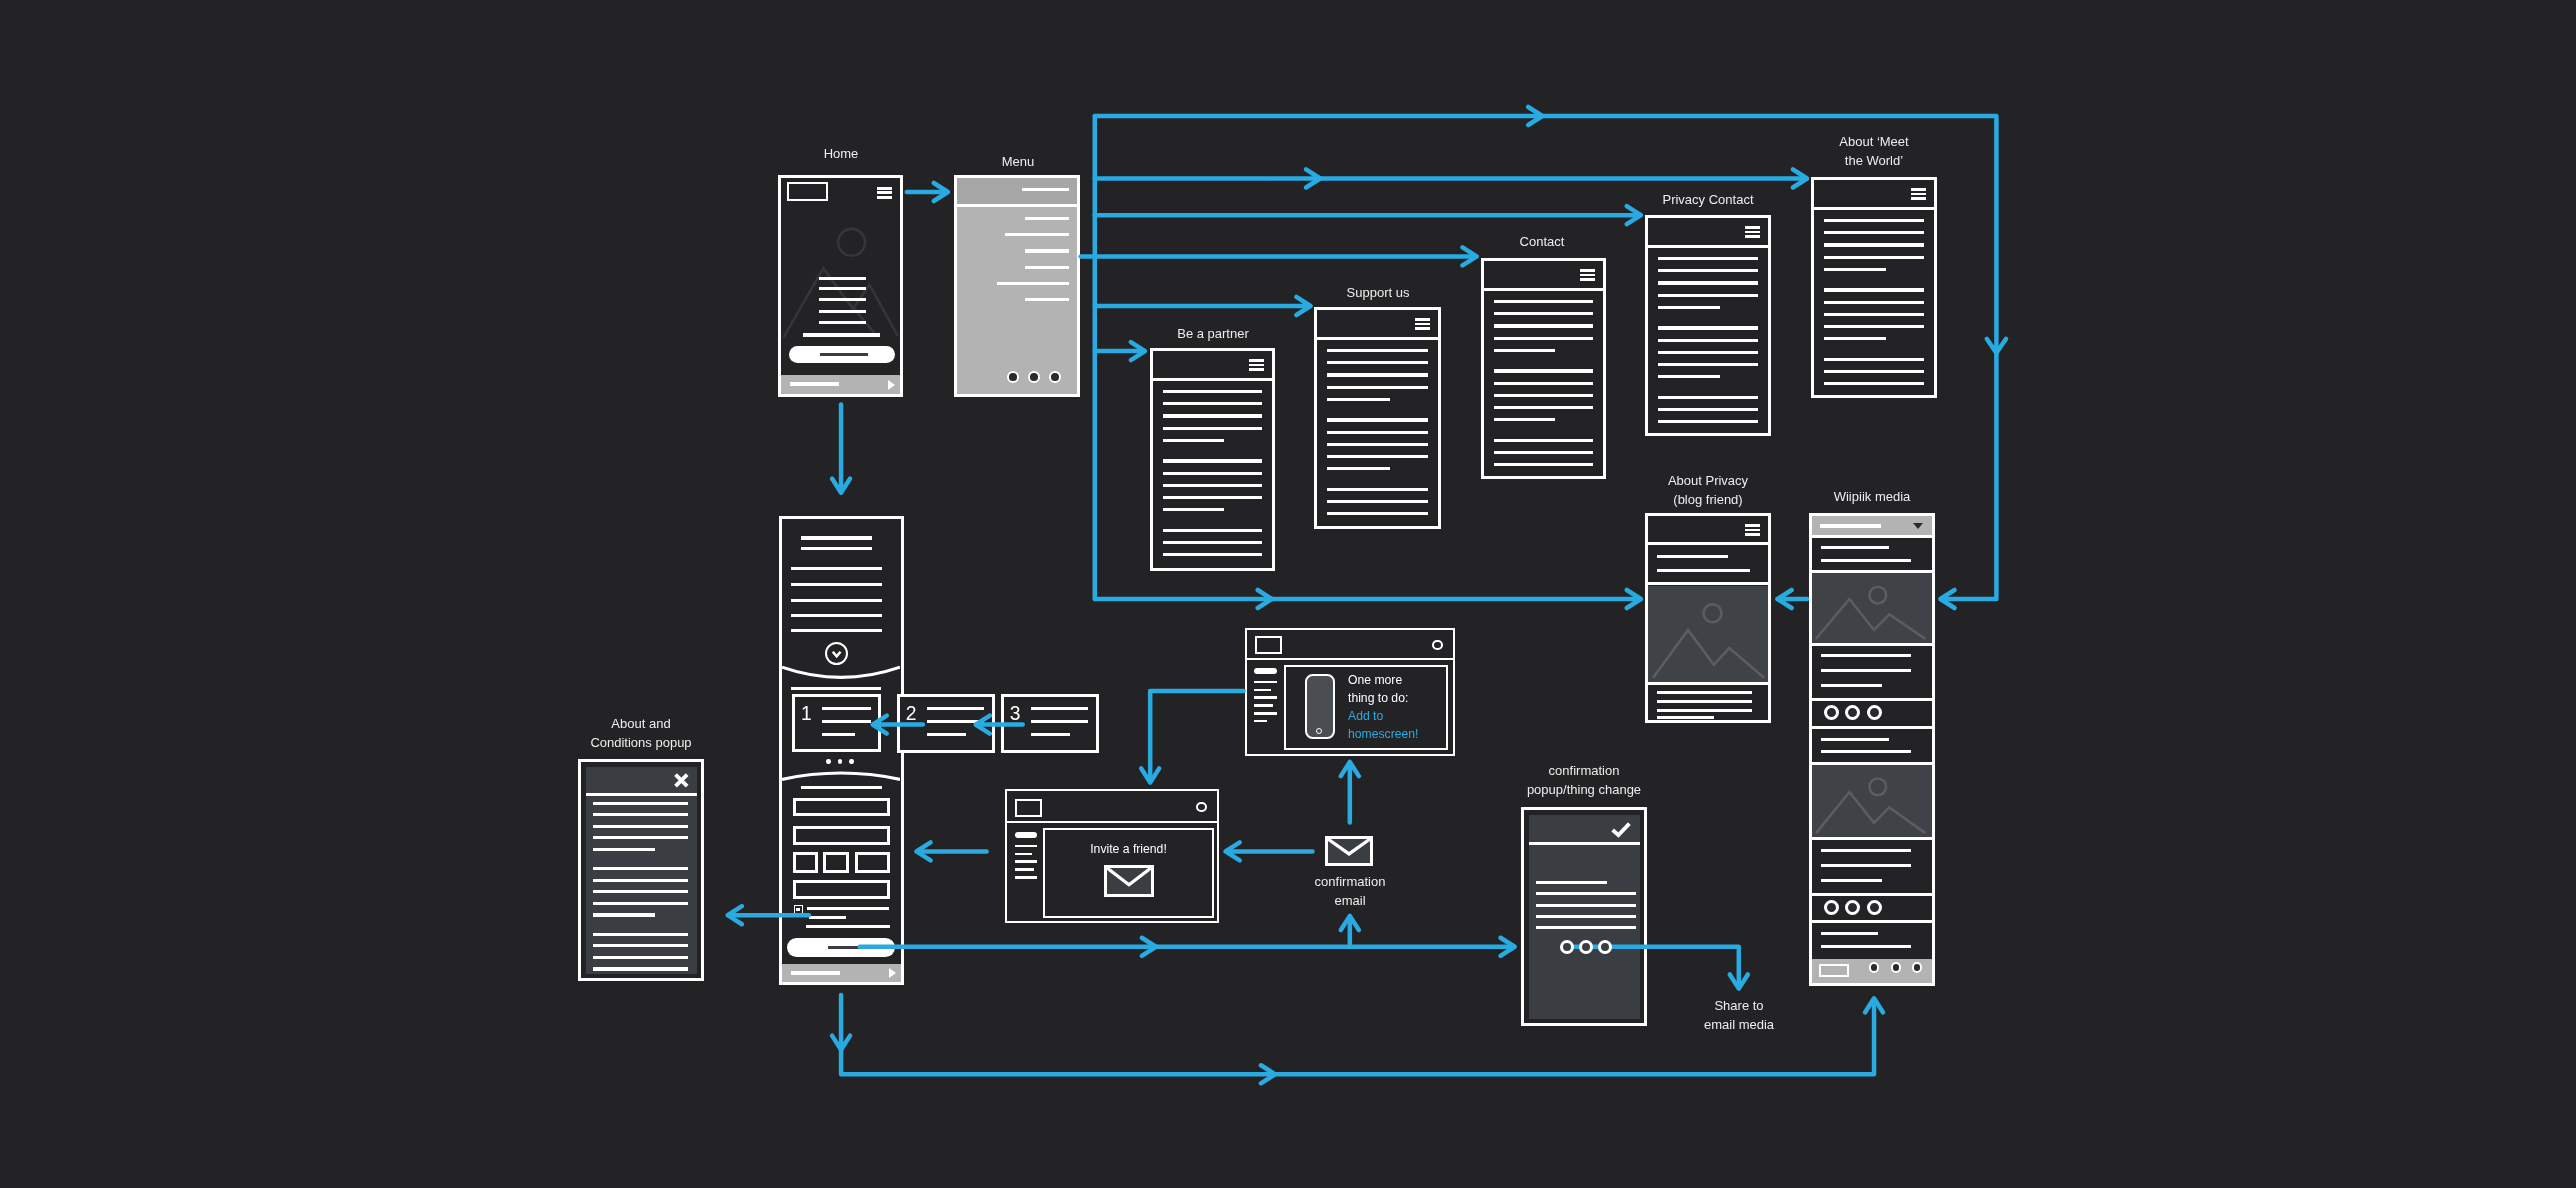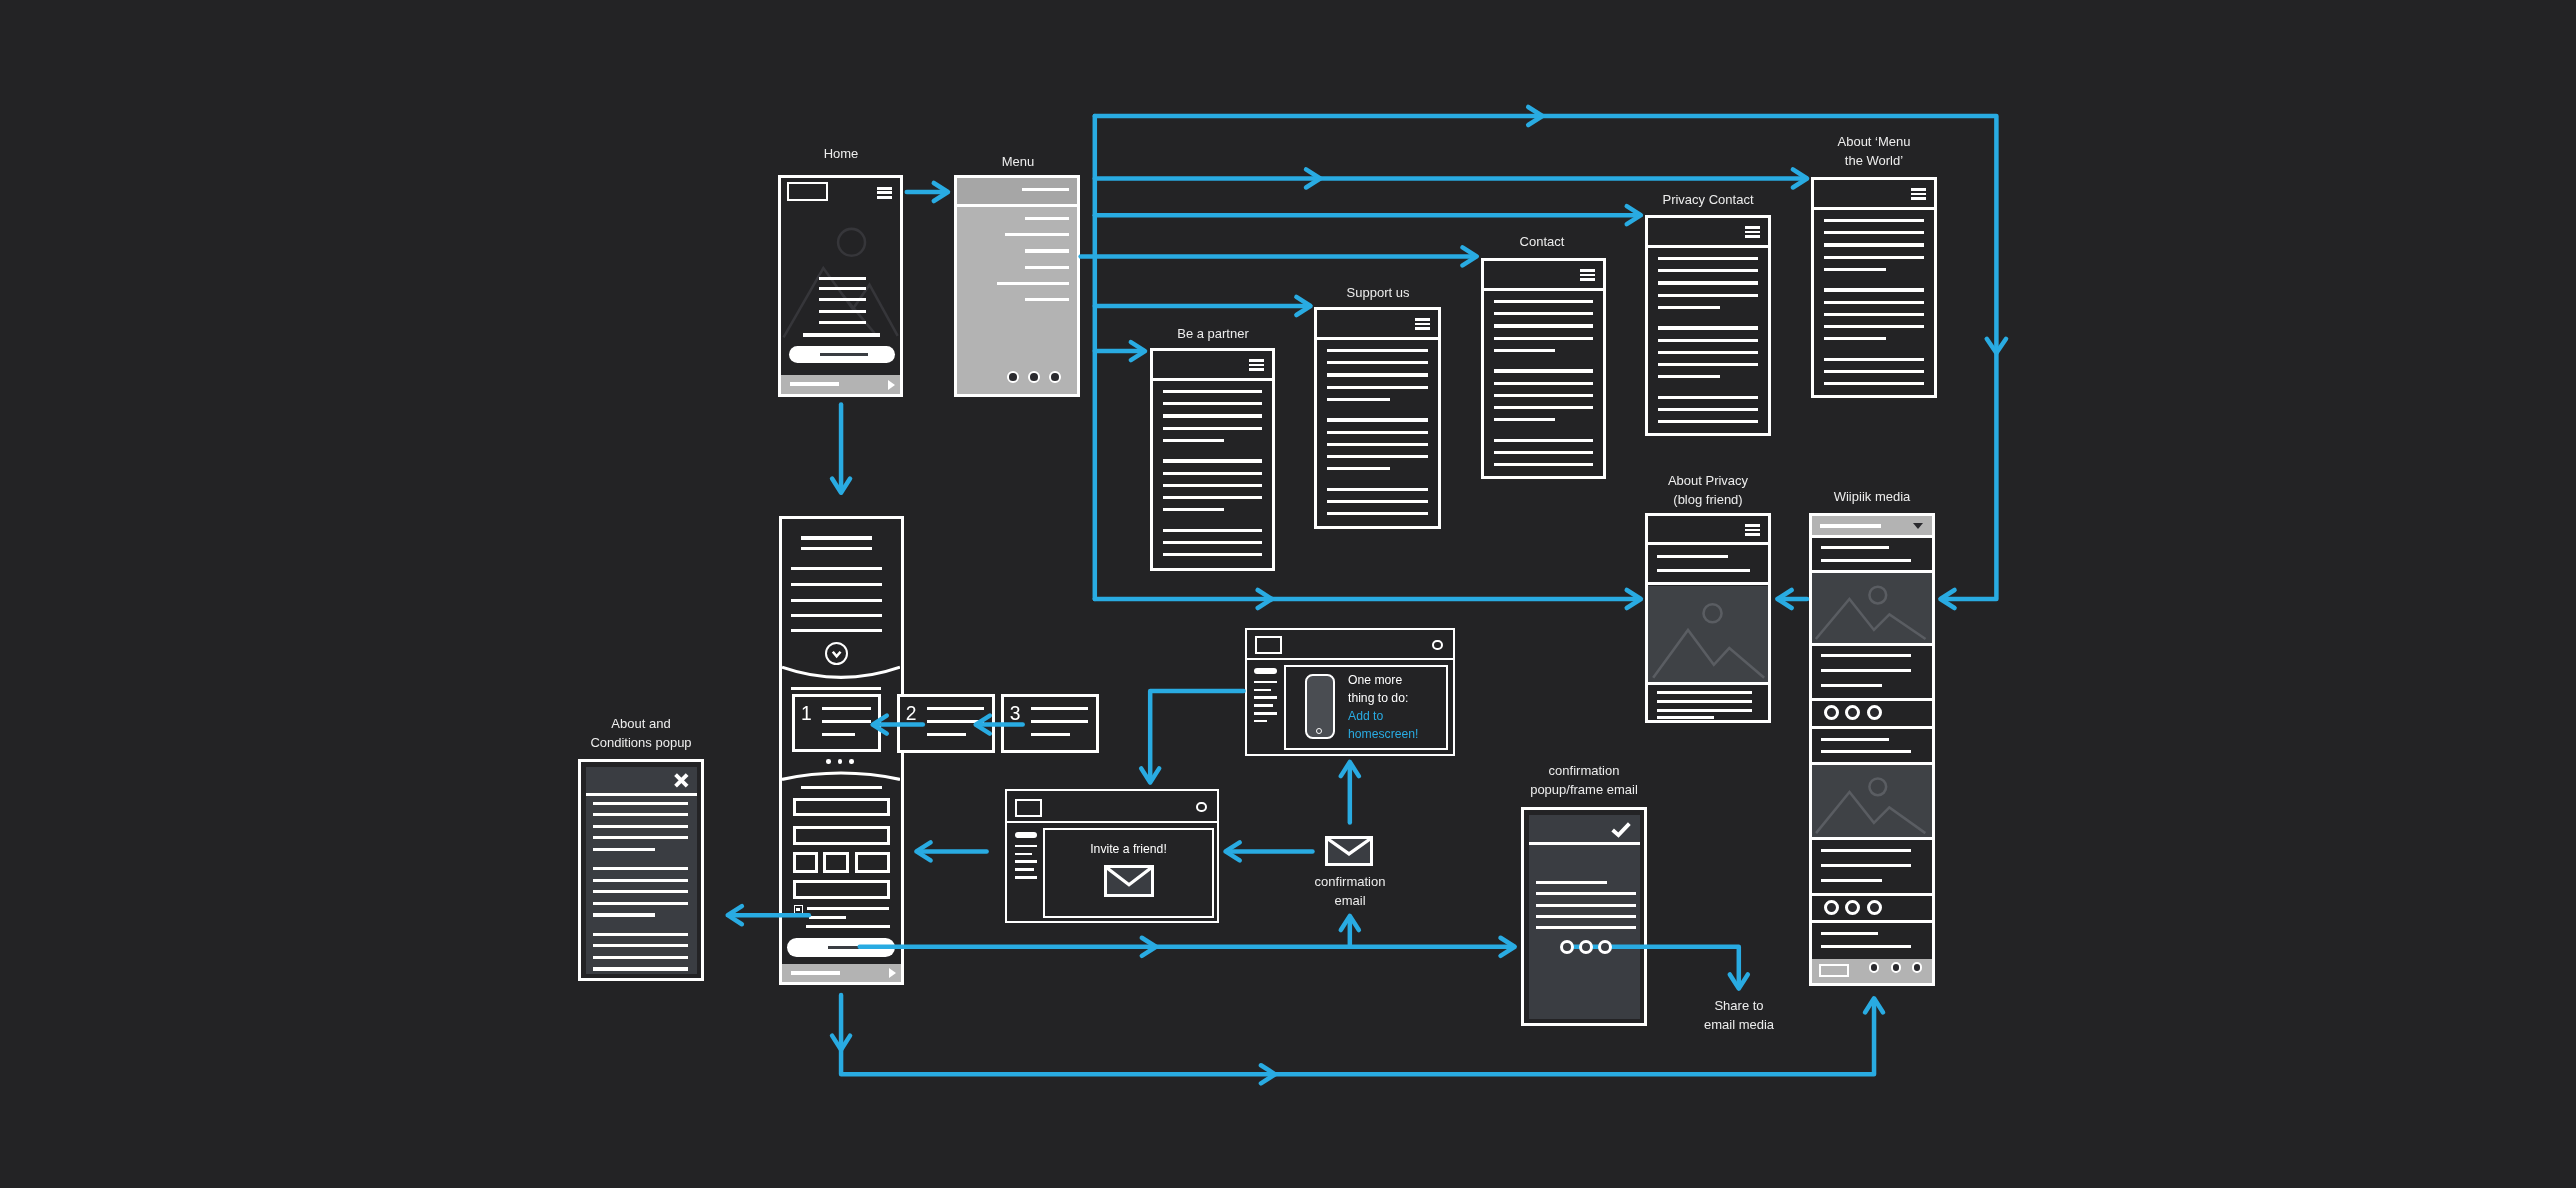--- a/index.html
+++ b/index.html
@@ -169,35 +169,35 @@
     </g>
   </svg>
 
   <div class="label" style="left:841px;top:145px">Home</div>
   <div class="label" style="left:1018px;top:153px">Menu</div>
   <div class="label" style="left:1213px;top:325px">Be a partner</div>
   <div class="label" style="left:1378px;top:284px">Support us</div>
   <div class="label" style="left:1542px;top:233px">Contact</div>
   <div class="label" style="left:1708px;top:191px">Privacy Contact</div>
   <div class="label" style="left:1874px;top:133px">
-    <div>About ‘Menu</div>
+    <div>About ‘Meet</div>
     <div>the World’</div>
   </div>
   <div class="label" style="left:1708px;top:472px">
     <div>About Privacy</div>
     <div>(blog friend)</div>
   </div>
   <div class="label" style="left:1872px;top:488px">Wiipiik media</div>
   <div class="label" style="left:641px;top:715px">
     <div>About and</div>
     <div>Conditions popup</div>
   </div>
   <div class="label" style="left:1584px;top:762px">
     <div>confirmation</div>
-    <div>popup/frame email</div>
+    <div>popup/thing change</div>
   </div>
   <div class="label" style="left:1350px;top:873px">
     <div>confirmation</div>
     <div>email</div>
   </div>
   <div class="label" style="left:1739px;top:997px">
     <div>Share to</div>
     <div>email media</div>
   </div>
 

